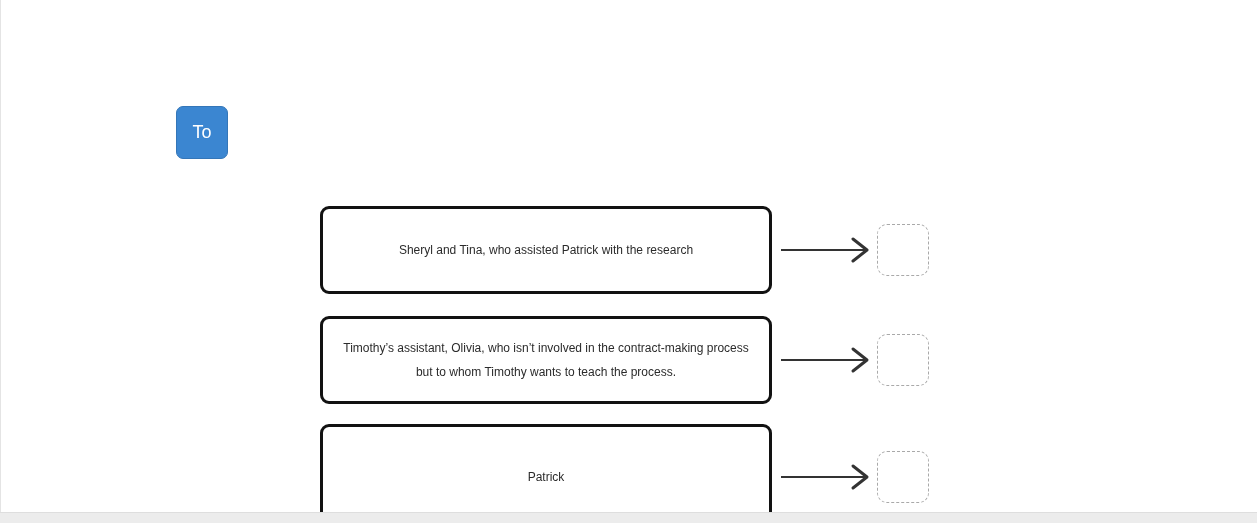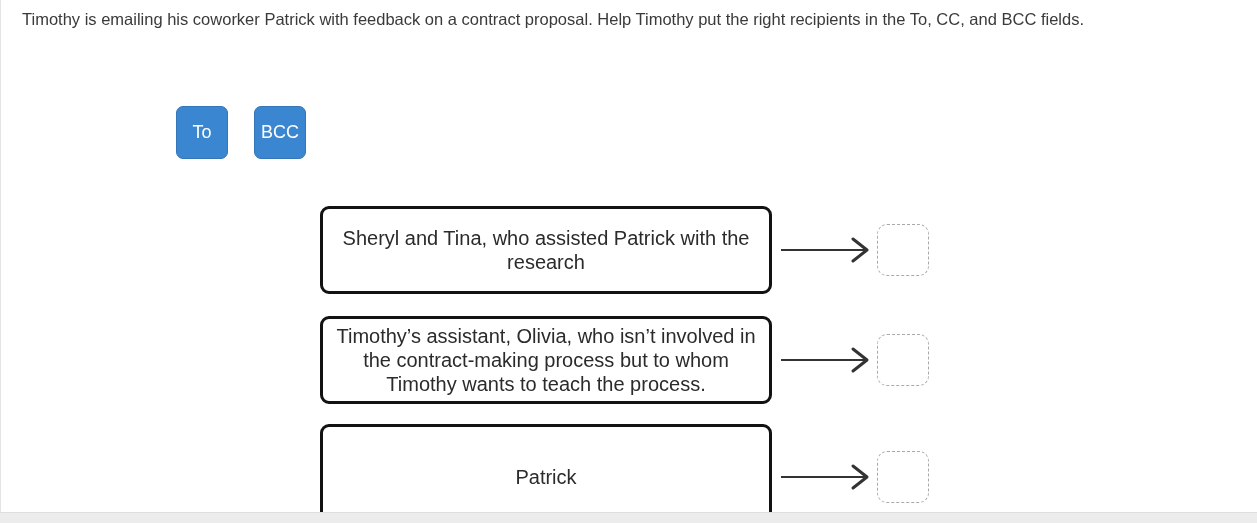--- a/index.html
+++ b/index.html
@@ -61,21 +61,21 @@
     width: 452px;
     height: 100%;
     background: #ffffff;
     border: 3px solid #121212;
     border-radius: 9px;
     display: flex;
     align-items: center;
     justify-content: center;
     text-align: center;
     padding: 0 12px;
-    font-size: 20px;
+    font-size: 12px;
     line-height: 24px;
     color: #2b2b2b;
   }
   .arrow {
     margin-left: 8px;
     flex: none;
     display: block;
   }
   .slot {
     margin-left: 5px;
@@ -95,25 +95,23 @@
     border-top: 1px solid #dedede;
   }
 </style>
 </head>
 <body>
 
 <div class="stage">
 
   <div class="left-edge"></div>
 
-  <div class="question">Timothy is emailing his coworker Patrick with feedback on a contract proposal. Help Timothy put the right recipients in the To, CC, and BCC fields.</div>
 
   <div class="chips">
     <div class="chip">To</div>
-    <div class="chip">BCC</div>
   </div>
 
   <div class="row r1">
     <div class="bigbox">Sheryl and Tina, who assisted Patrick with the research</div>
     <svg class="arrow" width="92" height="28" viewBox="0 0 92 28">
       <line x1="1" y1="14" x2="85" y2="14" stroke="#333333" stroke-width="2"></line>
       <polyline points="73,3 87,14 73,25" fill="none" stroke="#333333" stroke-width="3" stroke-linecap="round" stroke-linejoin="round"></polyline>
     </svg>
     <div class="slot"></div>
   </div>

